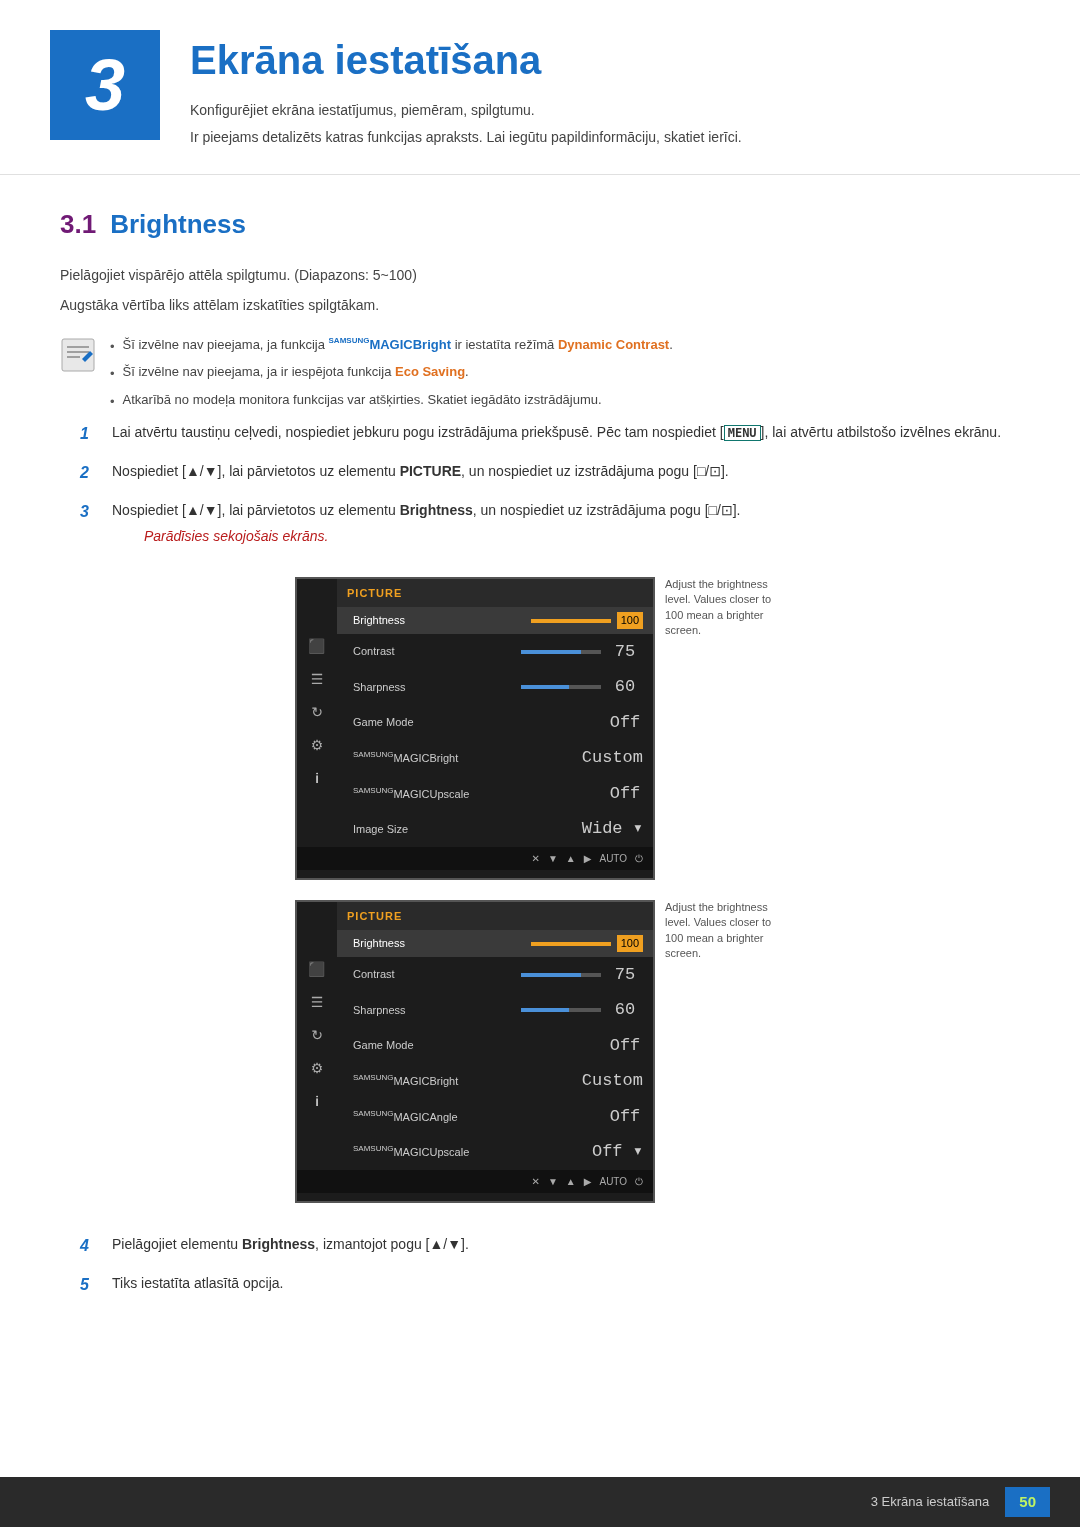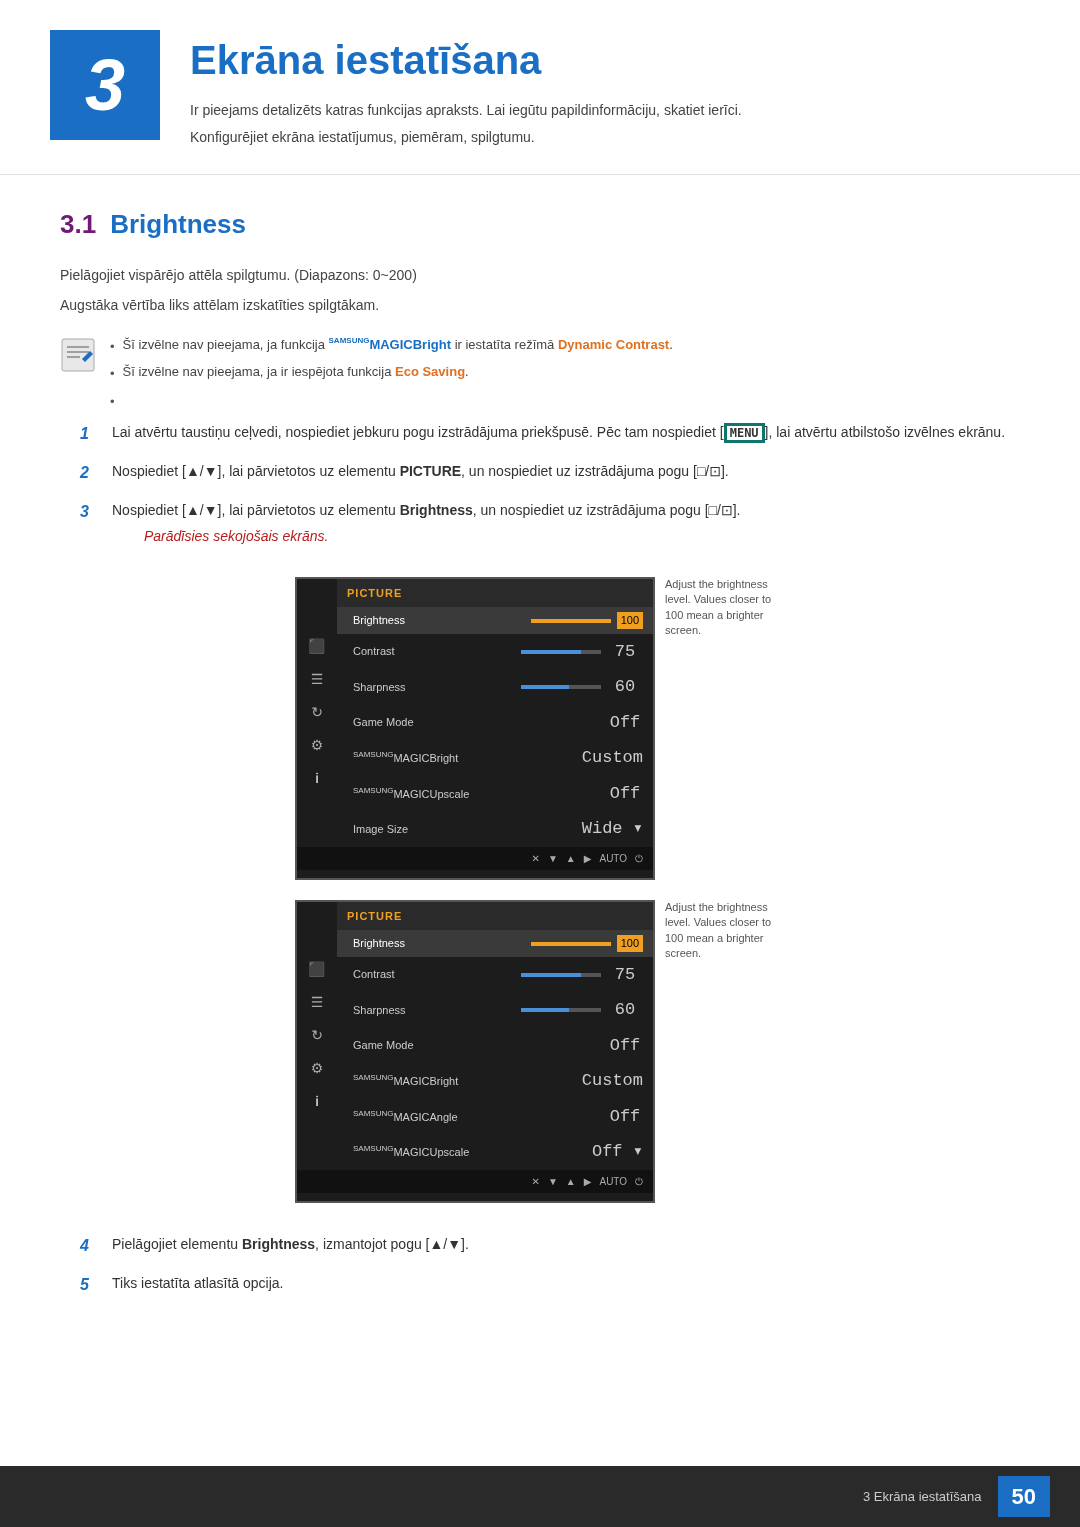--- a/index.html
+++ b/index.html
@@ -136,21 +136,21 @@
       font-size: 14px;
       color: #333;
       line-height: 1.6;
     }
     .step-text .bold-text {
       font-weight: bold;
     }
     .menu-key {
       font-weight: bold;
       font-family: monospace;
-      border: 3px solid #0f766e;
+      border: 1px solid #0f766e;
       padding: 0 3px;
       font-size: 12px;
     }
     .sub-note {
       font-size: 14px;
       color: #b91c1c;
       margin: 4px 0 10px 32px;
       font-style: italic;
     }
 
@@ -283,22 +283,22 @@
       justify-content: flex-end;
       padding: 10px 30px;
       font-size: 13px;
     }
     .footer-text {
       color: #ccc;
       margin-right: 16px;
     }
     .footer-page {
       background: #1a6fc4;
-      color: #ffffff;
-      font-size: 22px;
+      color: #bef264;
+      font-size: 15px;
       font-weight: bold;
       padding: 4px 14px;
     }
     .section-31-header {
       display: flex;
       align-items: baseline;
       gap: 14px;
       margin-bottom: 20px;
     }
     .section-31-num {
@@ -312,33 +312,33 @@
       color: #1a6fc4;
     }
   </style>
 </head>
 <body>
 
 <div class="chapter-header">
   <div class="chapter-number-box">3</div>
   <div class="chapter-title-block">
     <div class="chapter-title">Ekrāna iestatīšana</div>
+    <div class="chapter-desc">Konfigurējiet ekrāna iestatījumus, piemēram, spilgtumu.</div>
     <div class="chapter-desc">Ir pieejams detalizēts katras funkcijas apraksts. Lai iegūtu papildinformāciju, skatiet ierīci.</div>
-    <div class="chapter-desc">Konfigurējiet ekrāna iestatījumus, piemēram, spilgtumu.</div>
   </div>
 </div>
 
 <div class="main-content">
 
   <div class="section-31-header">
     <span class="section-31-num">3.1</span>
     <span class="section-31-title">Brightness</span>
   </div>
 
-  <div class="section-desc">Pielāgojiet vispārējo attēla spilgtumu. (Diapazons: 0~200)</div>
+  <div class="section-desc">Pielāgojiet vispārējo attēla spilgtumu. (Diapazons: 5~100)</div>
   <div class="section-desc">Augstāka vērtība liks attēlam izskatīties spilgtākam.</div>
 
   <div class="note-block">
 
     <svg class="note-icon" viewBox="0 0 36 36">
       <rect x="2" y="2" width="32" height="32" rx="2" fill="#e8e8e8" stroke="#aaa" stroke-width="1"></rect>
       <line x1="7" y1="10" x2="29" y2="10" stroke="#888" stroke-width="1.5"></line>
       <line x1="7" y1="15" x2="29" y2="15" stroke="#888" stroke-width="1.5"></line>
       <line x1="7" y1="20" x2="20" y2="20" stroke="#888" stroke-width="1.5"></line>
       <polygon points="22,22 30,14 33,17 25,25" fill="#1a6fc4"></polygon>
@@ -347,20 +347,21 @@
       <div class="note-line">
         <span class="note-bullet">•</span>
         <span>Šī izvēlne nav pieejama, ja funkcija <span class="highlight-blue"><sup class="small-sup">SAMSUNG</sup>MAGICBright</span> ir iestatīta režīmā <span class="highlight-orange">Dynamic Contrast</span>.</span>
       </div>
       <div class="note-line">
         <span class="note-bullet">•</span>
         <span>Šī izvēlne nav pieejama, ja ir iespējota funkcija <span class="highlight-orange">Eco Saving</span>.</span>
       </div>
       <div class="note-line">
         <span class="note-bullet">•</span>
+        <span>Atkarībā no modeļa monitora funkcijas var atšķirties. Skatiet iegādāto izstrādājumu.</span>
       </div>
     </div>
   </div>
 
 
   <ol class="steps-list">
     <li class="step-item">
       <span class="step-number">1</span>
       <span class="step-text">Lai atvērtu taustiņu ceļvedi, nospiediet jebkuru pogu izstrādājuma priekšpusē. Pēc tam nospiediet [<span class="menu-key">MENU</span>], lai atvērtu atbilstošo izvēlnes ekrānu.</span>
     </li>

